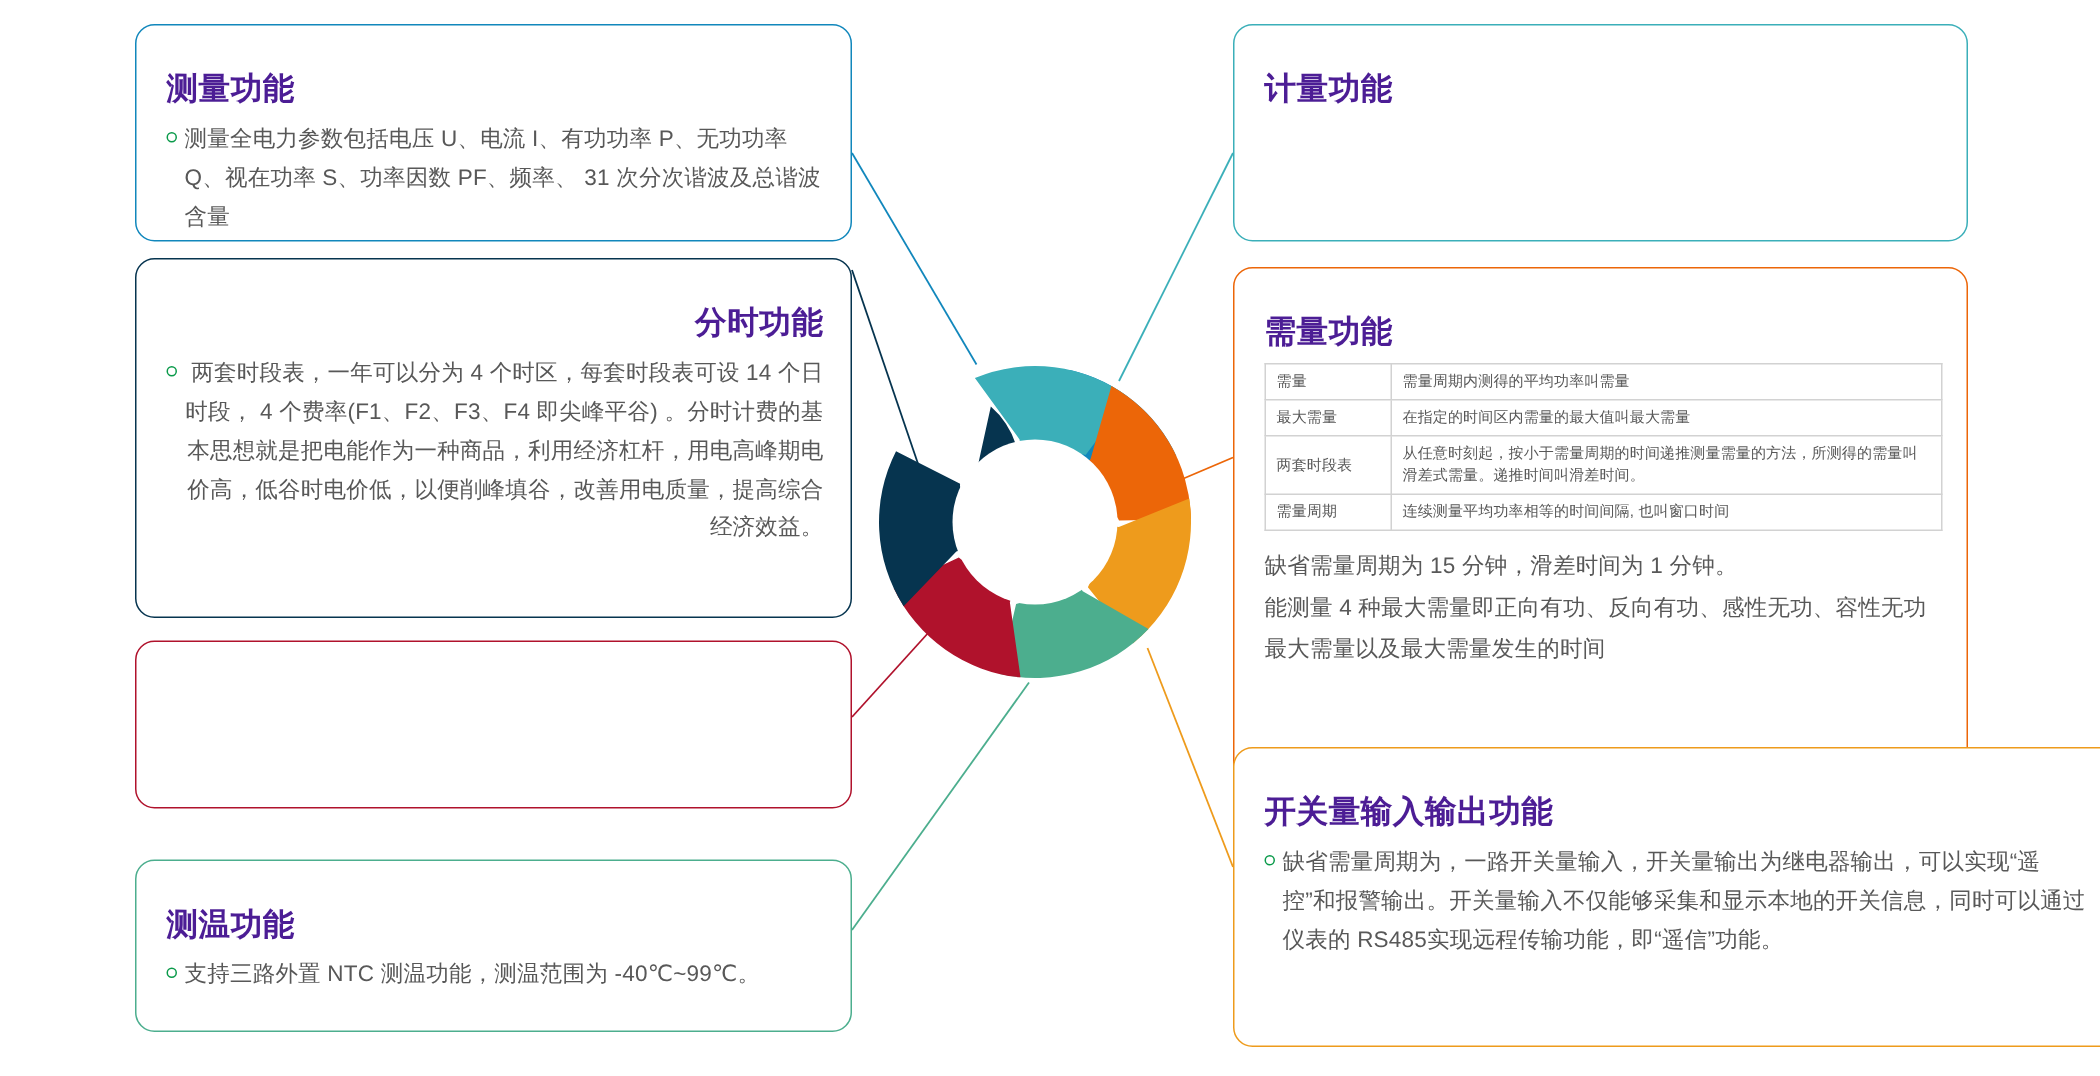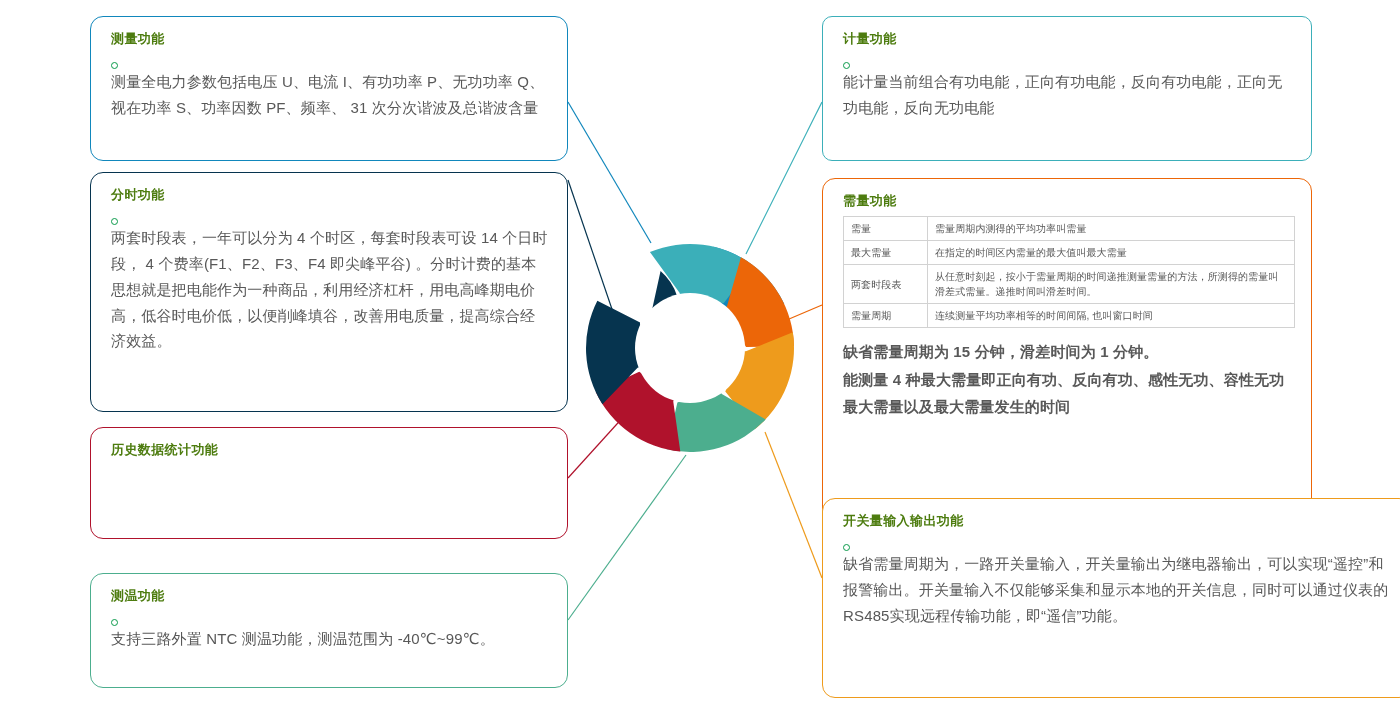--- a/index.html
+++ b/index.html
@@ -36,32 +36,32 @@
   
   .card {
     position: absolute;
     z-index: 3;
     background: #ffffff;
     border: 1.4px solid #999;
     border-radius: 13px;
     padding: 14px 18px 14px 20px;
   }
   .card-title {
-    font-size: 13px;
+    font-size: 21px;
     font-weight: bold;
-    color: #4d7c0f;
+    color: #4c1d95;
     letter-spacing: .4px;
     line-height: 1.25;
     margin-bottom: 7px;
     white-space: nowrap;
+    margin-top: 16px;
   }
   .bullet-row {
     display: flex;
     align-items: flex-start;
-    flex-direction: column;
   }
   .bullet-mark {
     flex: 0 0 auto;
     width: 7px; height: 7px;
     border: 1.6px solid #0a9a4a;
     border-radius: 50%;
     margin: 8px 5px 0 0;
   }
   .body-text {
     flex: 1 1 auto;
@@ -75,27 +75,27 @@
     line-height: 1.72;
     color: #585858;
     letter-spacing: .15px;
   }
 
   
   .c-measure  { border-color: #1187BC; }
   .c-tou      { border-color: #06344F; }
   .c-history  { border-color: #B0122C; }
   .c-temp     { border-color: #4CAE8E; }
-  .c-meter    { border-color: #3BAFB9; border-radius: 10px; }
+  .c-meter    { border-color: #3BAFB9; }
   .c-demand   { border-color: #EC6608; }
   .c-io       { border-color: #EE9B1C; }
 
   
   #card-measure { left: 90px;  top: 16px;  width: 478px; height: 145px; }
-  #card-tou     { left: 90px;  top: 172px; width: 478px; height: 240px; }
+  #card-tou     { left: 90px;  top: 172px; width: 478px; height: 240px; text-align: right; }
   #card-history { left: 90px;  top: 427px; width: 478px; height: 112px; }
   #card-temp    { left: 90px;  top: 573px; width: 478px; height: 115px; }
   #card-meter   { left: 822px; top: 16px;  width: 490px; height: 145px; }
   #card-demand  { left: 822px; top: 178px; width: 490px; height: 374px; }
   #card-io      { left: 822px; top: 498px; width: 590px; height: 200px; }
 
   
   table.demand-table {
     border-collapse: collapse;
     width: 452px;
@@ -109,21 +109,21 @@
     color: #585858;
     padding: 4px 7px;
     vertical-align: middle;
     letter-spacing: .1px;
   }
   table.demand-table td.term {
     width: 84px;
     text-align: left;
     white-space: nowrap;
   }
-  .demand-notes { margin-top: 2px; font-weight: bold; }
+  .demand-notes { margin-top: 2px; }
   .demand-notes .plain-text { line-height: 1.82; }
 </style>
 </head>
 <body>
 
 <div id="stage">
 
   <svg id="connectors" viewBox="0 0 1400 717" width="1400" height="717">
 
     <line x1="568" y1="102" x2="651" y2="243" stroke="#1187BC" stroke-width="1.2"></line>
@@ -239,37 +239,32 @@
 
   <div class="card c-tou" id="card-tou">
     <div class="card-title">分时功能</div>
     <div class="bullet-row">
       <span class="bullet-mark"></span>
       <div class="body-text">两套时段表，一年可以分为 4 个时区，每套时段表可设 14 个日时段， 4 个费率(F1、F2、F3、F4 即尖峰平谷) 。分时计费的基本思想就是把电能作为一种商品，利用经济杠杆，用电高峰期电价高，低谷时电价低，以便削峰填谷，改善用电质量，提高综合经济效益。</div>
     </div>
   </div>
 
   <div class="card c-history" id="card-history">
-    <div class="card-title">历史数据统计功能</div>
   </div>
 
   <div class="card c-temp" id="card-temp">
     <div class="card-title">测温功能</div>
     <div class="bullet-row">
       <span class="bullet-mark"></span>
       <div class="body-text">支持三路外置 NTC 测温功能，测温范围为 -40℃~99℃。</div>
     </div>
   </div>
 
   <div class="card c-meter" id="card-meter">
     <div class="card-title">计量功能</div>
-    <div class="bullet-row">
-      <span class="bullet-mark"></span>
-      <div class="body-text">能计量当前组合有功电能，正向有功电能，反向有功电能，正向无功电能，反向无功电能</div>
-    </div>
   </div>
 
   <div class="card c-demand" id="card-demand">
     <div class="card-title">需量功能</div>
 
     <table class="demand-table">
       <tbody id="demand-tbody">
         <tr>
           <td class="term">需量</td>
           <td>需量周期内测得的平均功率叫需量</td>

